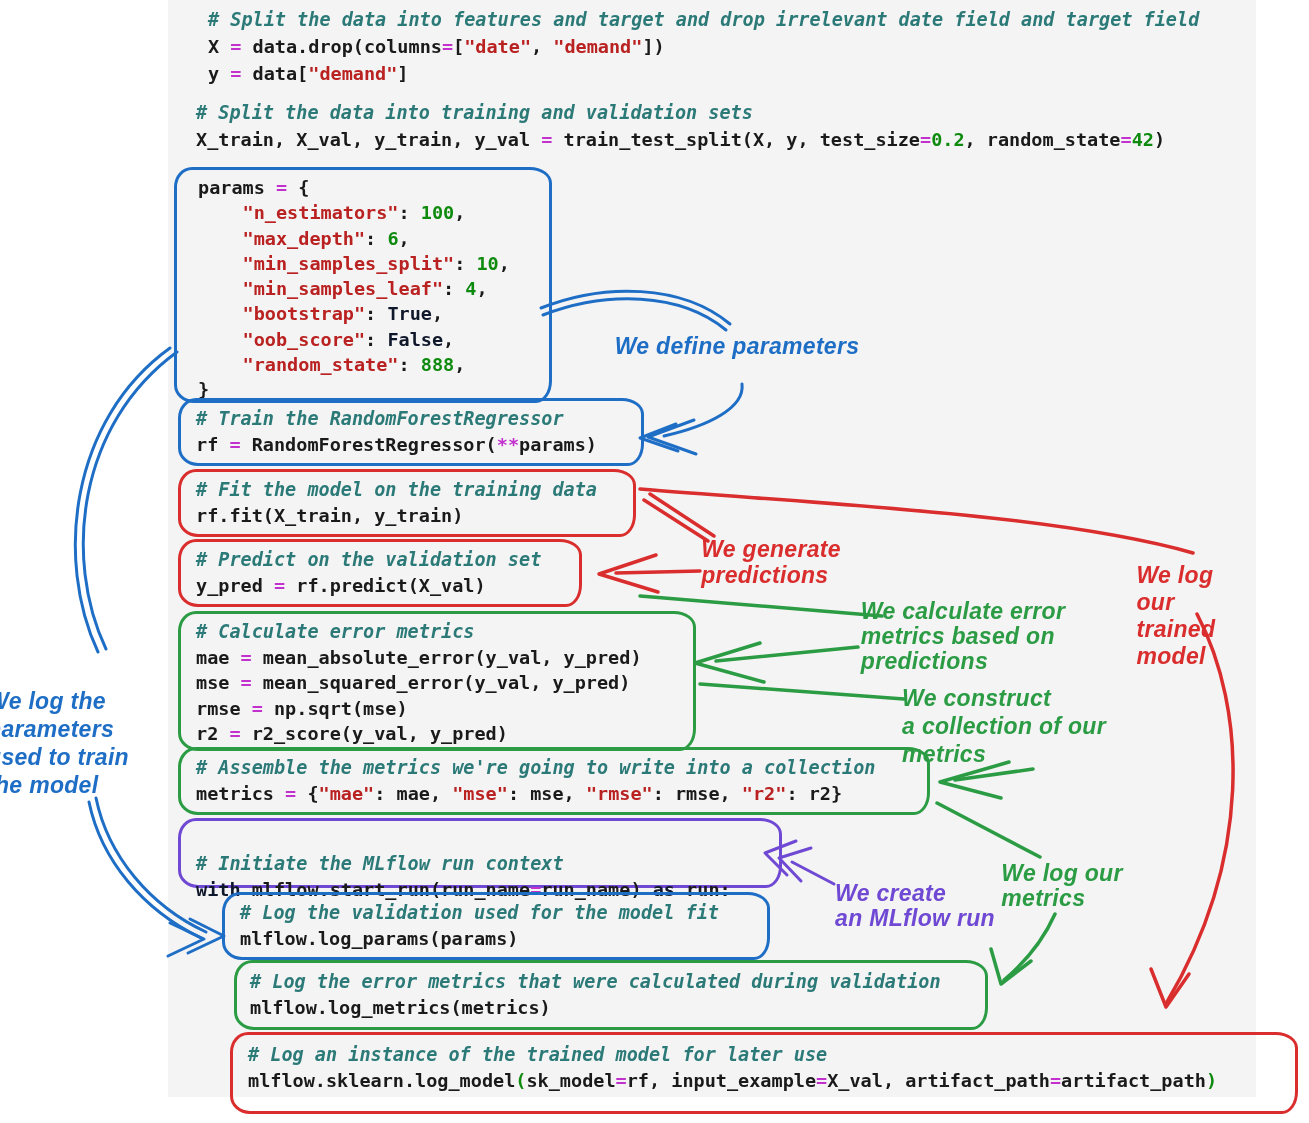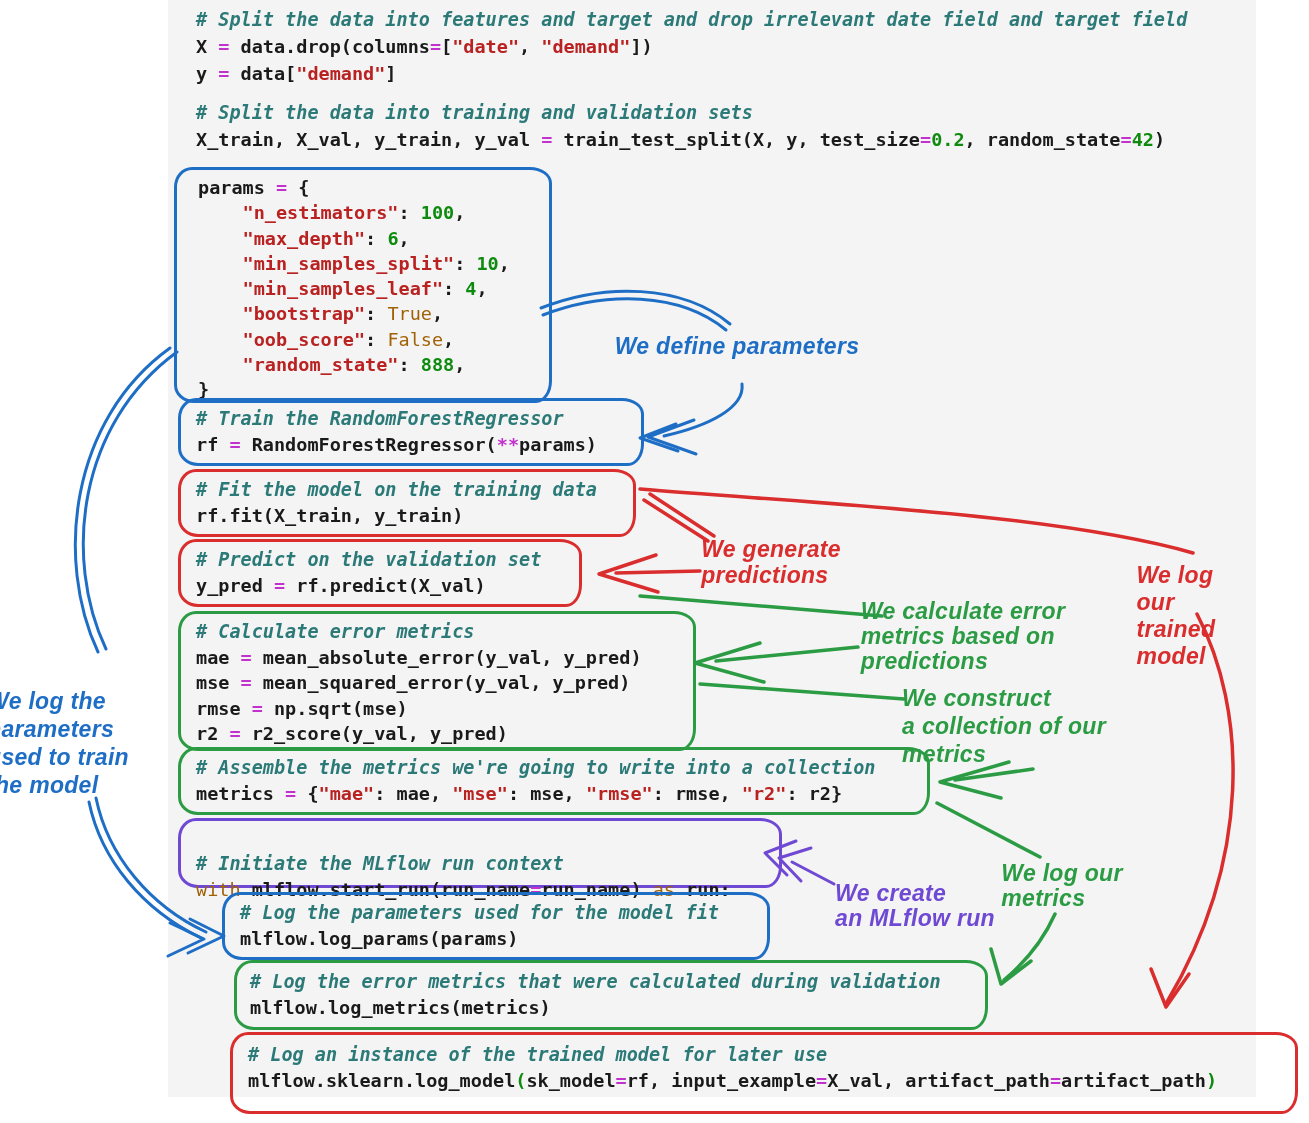--- a/index.html
+++ b/index.html
@@ -14,21 +14,21 @@
   .hand-box.red{border-color:#da2d2d;}
   .hand-box.green{border-color:#2b9c44;}
   .hand-box.purple{border-color:#6f49d3;}
 
   .code-block{position:absolute;}
   .code-line{white-space:pre;font-size:18.5px;font-weight:700;color:#1a1a1a;
              font-family:"DejaVu Sans Mono","Liberation Mono",monospace;}
   .tk-c{color:#2b7a78;font-style:italic;}
   .tk-s{color:#ba2121;}
   .tk-n{color:#0e8a0e;}
-  .tk-k{color:#a16207;font-weight:400;}
+  .tk-k{color:#0f172a;font-weight:700;}
   .tk-o{color:#c231ce;}
   .tk-g{color:#0e8a0e;}
   .tk-p{color:#1a1a1a;}
 
   .hand-note{position:absolute;transform:translateX(-50%);
              font-family:"Liberation Sans","DejaVu Sans",sans-serif;
              font-style:italic;font-weight:700;font-size:23px;letter-spacing:.3px;}
   .hand-note.blue{color:#1e6ec6;}
   .hand-note.red{color:#da2d2d;}
   .hand-note.green{color:#2b9c44;}
@@ -40,21 +40,21 @@
   .st-green{stroke:#2b9c44;stroke-width:3.5;}
   .st-purple{stroke:#6f49d3;stroke-width:3;}
 </style>
 </head>
 <body>
 
 <div id="canvas">
   <div id="code-bg"></div>
 
   <div id="code-layer">
-      <div class="code-block" style="left: 196px; top: 6px;">
+      <div class="code-block" style="left: 208px; top: 6px;">
         <div class="code-line" style="height: 27px; line-height: 27px;"><span class="tk-c"># Split the data into features and target and drop irrelevant date field and target field</span></div>
         <div class="code-line" style="height: 27px; line-height: 27px;"><span class="tk-p">X </span><span class="tk-o">=</span><span class="tk-p"> data.drop(columns</span><span class="tk-o">=</span><span class="tk-p">[</span><span class="tk-s">"date"</span><span class="tk-p">, </span><span class="tk-s">"demand"</span><span class="tk-p">])</span></div>
         <div class="code-line" style="height: 27px; line-height: 27px;"><span class="tk-p">y </span><span class="tk-o">=</span><span class="tk-p"> data[</span><span class="tk-s">"demand"</span><span class="tk-p">]</span></div>
       </div>
       <div class="code-block" style="left: 196px; top: 99px;">
         <div class="code-line" style="height: 27px; line-height: 27px;"><span class="tk-c"># Split the data into training and validation sets</span></div>
         <div class="code-line" style="height: 27px; line-height: 27px;"><span class="tk-p">X_train, X_val, y_train, y_val </span><span class="tk-o">=</span><span class="tk-p"> train_test_split(X, y, test_size</span><span class="tk-o">=</span><span class="tk-n">0.2</span><span class="tk-p">, random_state</span><span class="tk-o">=</span><span class="tk-n">42</span><span class="tk-p">)</span></div>
       </div>
       <div class="hand-box blue" style="left: 174px; top: 167px; width: 372px; height: 230px;"></div>
       <div class="code-block" style="left: 198px; top: 175px;">
@@ -96,21 +96,21 @@
         <div class="code-line" style="height: 26px; line-height: 26px;"><span class="tk-c"># Assemble the metrics we're going to write into a collection</span></div>
         <div class="code-line" style="height: 26px; line-height: 26px;"><span class="tk-p">metrics </span><span class="tk-o">=</span><span class="tk-p"> {</span><span class="tk-s">"mae"</span><span class="tk-p">: mae, </span><span class="tk-s">"mse"</span><span class="tk-p">: mse, </span><span class="tk-s">"rmse"</span><span class="tk-p">: rmse, </span><span class="tk-s">"r2"</span><span class="tk-p">: r2}</span></div>
       </div>
       <div class="hand-box purple" style="left: 178px; top: 818px; width: 598px; height: 64px;"></div>
       <div class="code-block" style="left: 196px; top: 851px;">
         <div class="code-line" style="height: 26px; line-height: 26px;"><span class="tk-c"># Initiate the MLflow run context</span></div>
         <div class="code-line" style="height: 26px; line-height: 26px;"><span class="tk-k">with</span><span class="tk-p"> mlflow.start_run(run_name</span><span class="tk-o">=</span><span class="tk-p">run_name) </span><span class="tk-k">as</span><span class="tk-p"> run:</span></div>
       </div>
       <div class="hand-box blue" style="left: 222px; top: 892px; width: 542px; height: 62px;"></div>
       <div class="code-block" style="left: 240px; top: 900px;">
-        <div class="code-line" style="height: 26px; line-height: 26px;"><span class="tk-c"># Log the parameters used for the model fit</span></div>
+        <div class="code-line" style="height: 26px; line-height: 26px;"><span class="tk-c"># Log the validation used for the model fit</span></div>
         <div class="code-line" style="height: 26px; line-height: 26px;"><span class="tk-p">mlflow.log_params(params)</span></div>
       </div>
       <div class="hand-box green" style="left: 234px; top: 960px; width: 748px; height: 64px;"></div>
       <div class="code-block" style="left: 250px; top: 969px;">
         <div class="code-line" style="height: 26px; line-height: 26px;"><span class="tk-c"># Log the error metrics that were calculated during validation</span></div>
         <div class="code-line" style="height: 26px; line-height: 26px;"><span class="tk-p">mlflow.log_metrics(metrics)</span></div>
       </div>
       <div class="hand-box red" style="left: 230px; top: 1032px; width: 1062px; height: 76px;"></div>
       <div class="code-block" style="left: 248px; top: 1042px;">
         <div class="code-line" style="height: 26px; line-height: 26px;"><span class="tk-c"># Log an instance of the trained model for later use</span></div>

